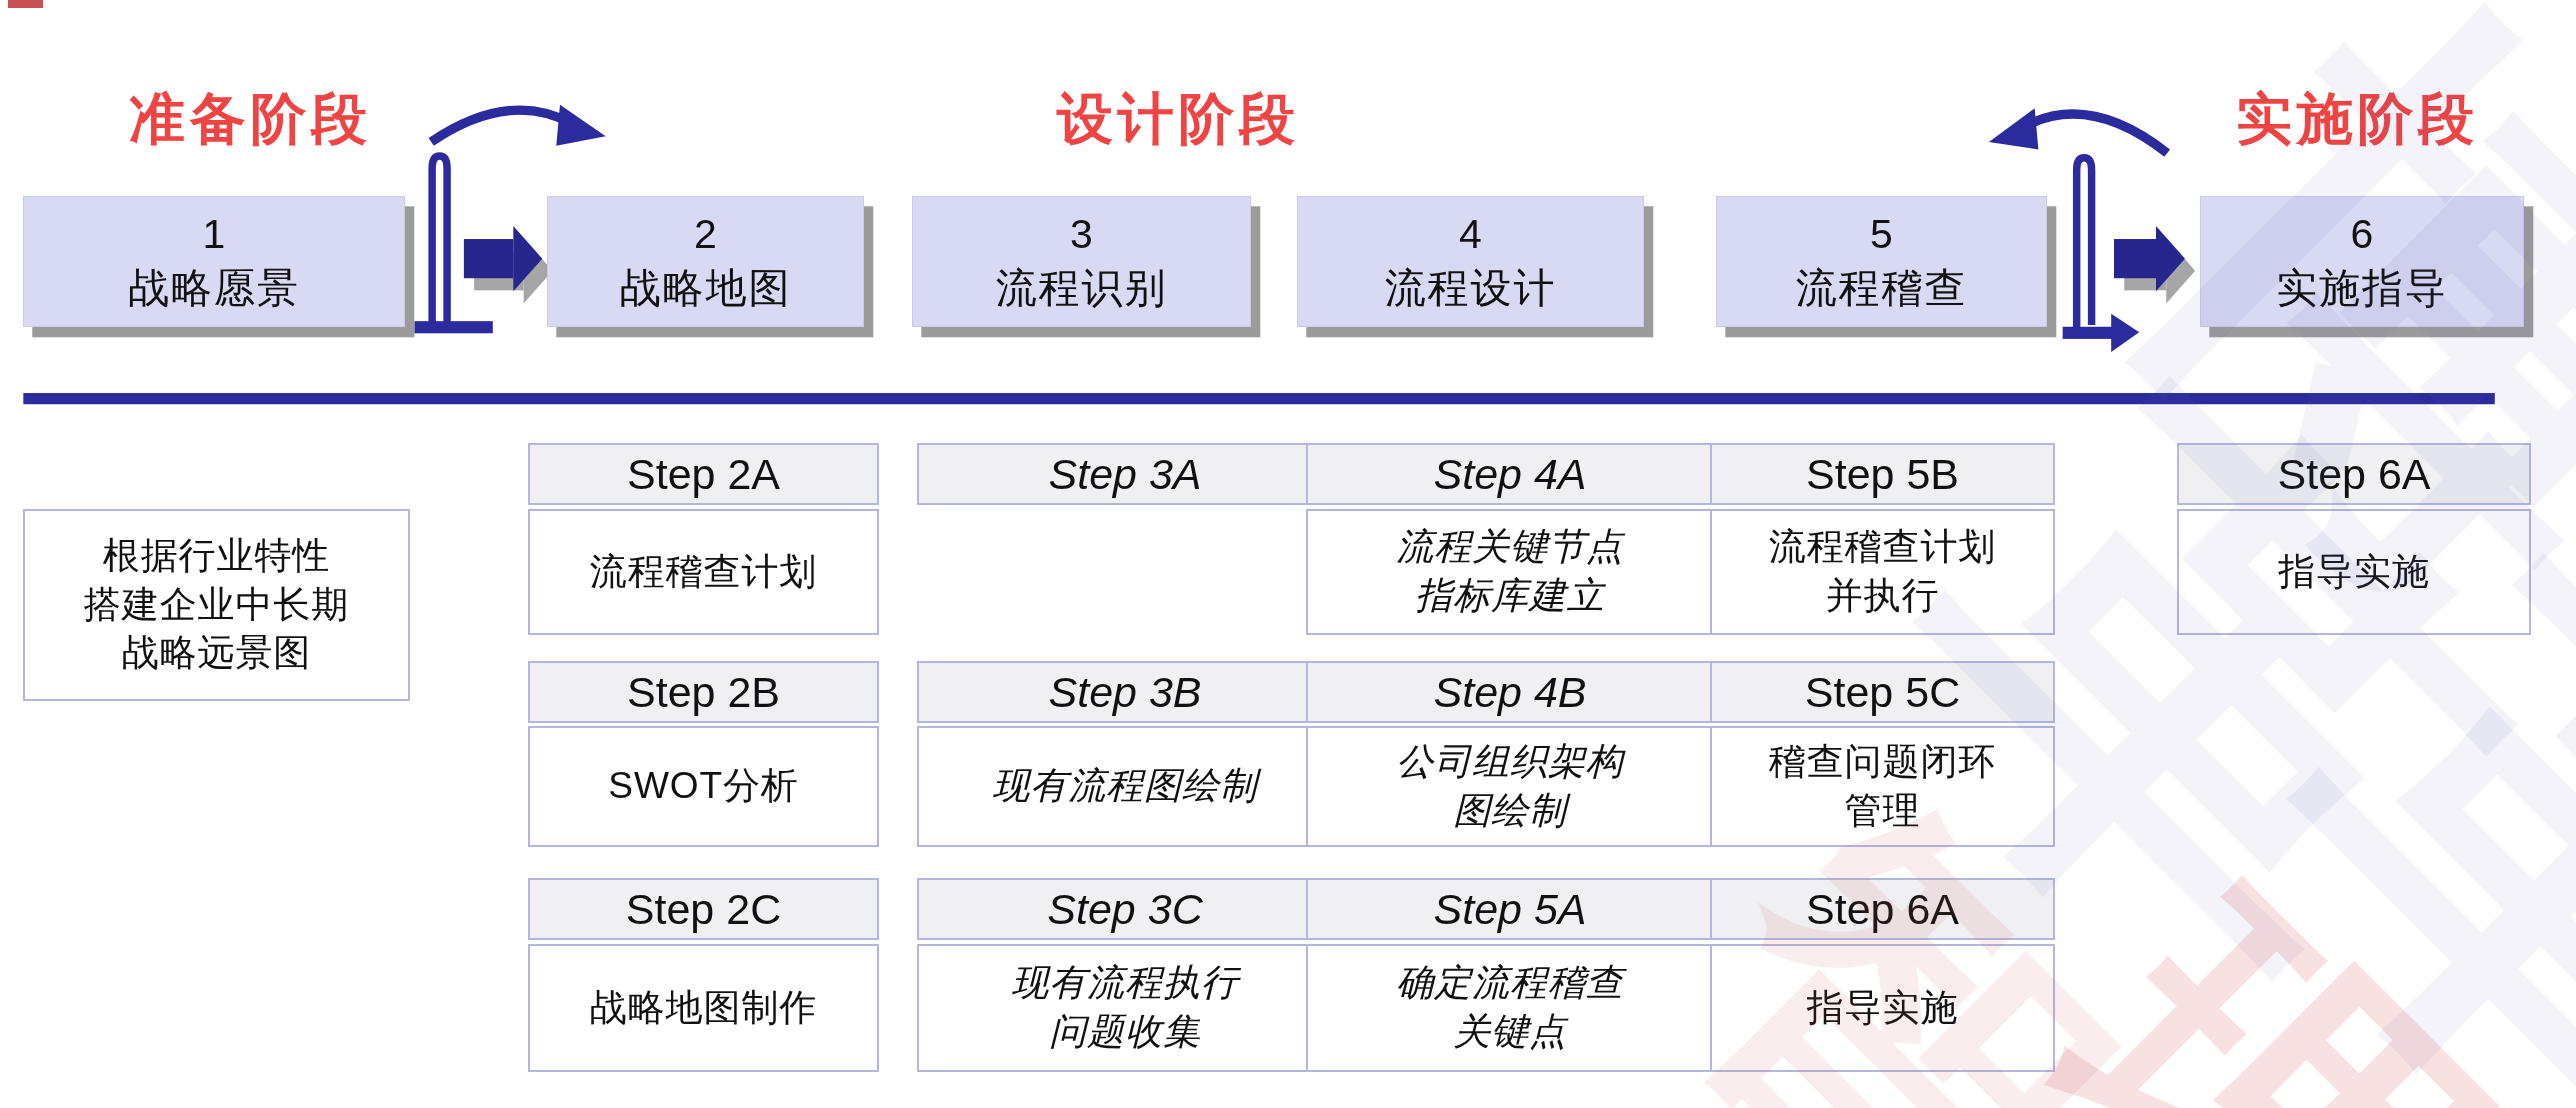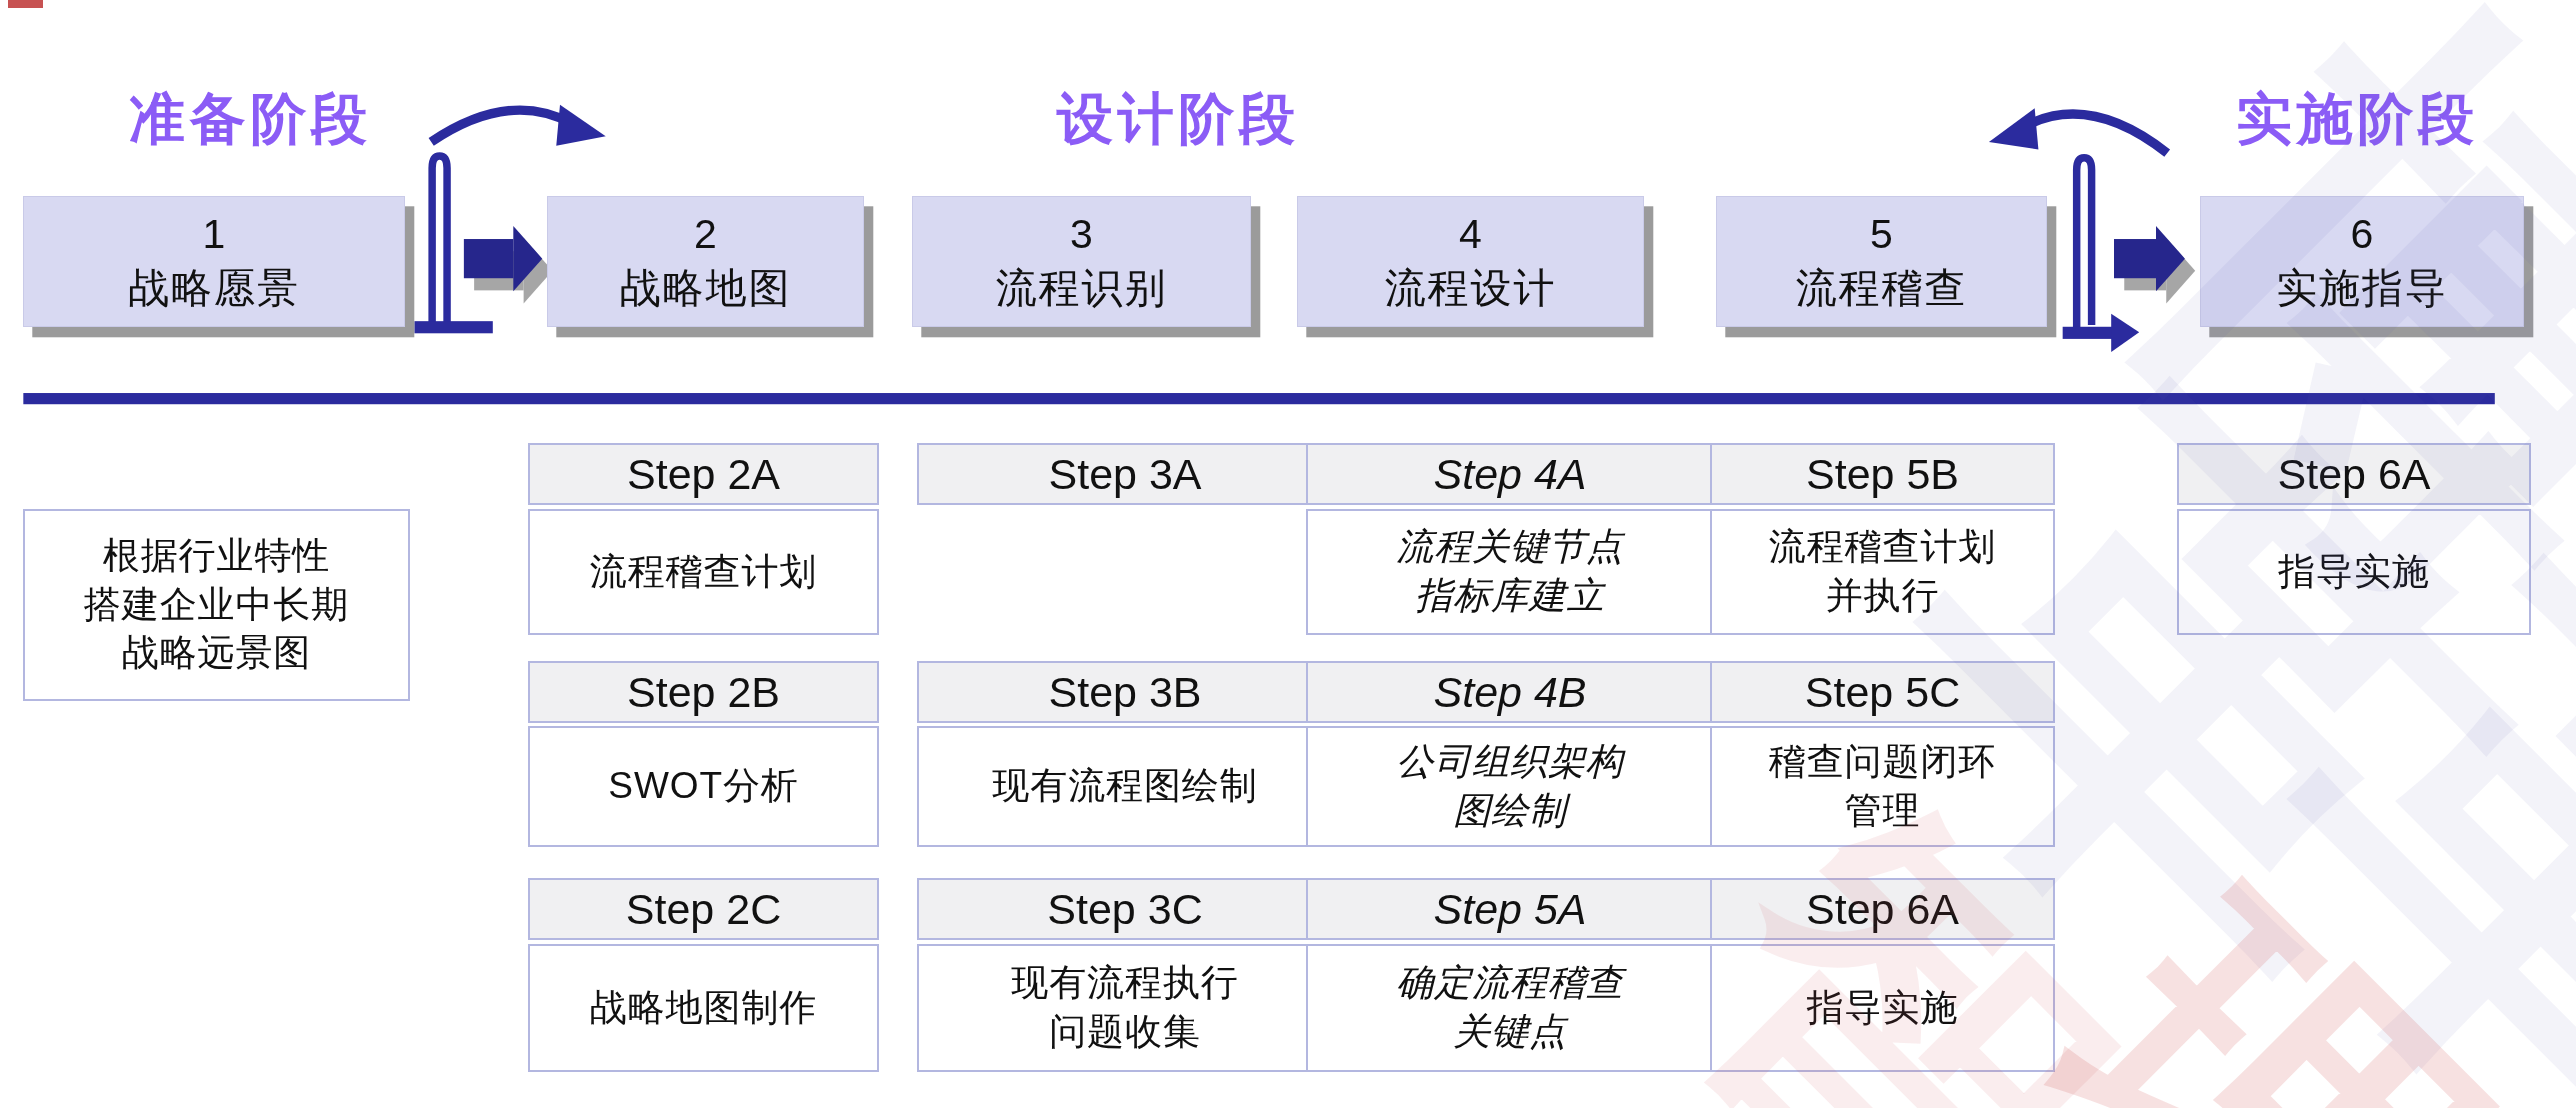--- a/index.html
+++ b/index.html
@@ -3,21 +3,21 @@
 <meta charset="utf-8">
 <style>
   html,body{margin:0;padding:0;background:#ffffff;}
   .stage{
     position:relative;width:2576px;height:1109px;background:#ffffff;
     overflow:hidden;font-family:"Liberation Sans", sans-serif;color:#111;
   }
   
   .phase{
     position:absolute;top:82px;font-size:56px;font-weight:bold;
-    color:#8b5cf6;letter-spacing:4.7px;white-space:nowrap;
+    color:#ef4444;letter-spacing:4.7px;white-space:nowrap;
   }
   .phase.p1{left:129px;}
   .phase.p2{left:1057px;}
   .phase.p3{left:2236px;}
   
   .stagebox{
     position:absolute;top:196px;height:129px;background:#D8D9F2;
     box-shadow:9.3px 10.3px 0 0 #9B9B9B;border:0.9px solid #c9cae8;
     display:flex;flex-direction:column;align-items:center;justify-content:center;
     font-size:41px;line-height:1.3;text-align:center;z-index:2;
@@ -38,21 +38,21 @@
   }
   .step-b{
     position:absolute;background:#ffffff;border:2.8px solid #B3B7E0;
     box-sizing:border-box;display:flex;align-items:center;justify-content:center;
     font-size:37px;line-height:1.32;text-align:center;white-space:pre-line;
     z-index:2;letter-spacing:0.9px;
   }
   
   .c1{left:23px;width:387px;}
   .c2{left:528px;width:351px;}
-  .c3{left:917px;width:416px;}
+  .c3{left:917px;width:416px;font-style:italic;}
   .c4{left:1306px;width:408px;font-style:italic;}
   .c5{left:1710px;width:345px;}
   .c6{left:2177px;width:354px;}
   
   .hA{top:443px;} .bA{top:509px;height:126px;}
   .hB{top:661px;} .bB{top:726px;height:121px;}
   .hC{top:878px;} .bC{top:944px;height:128px;}
   .b1A{top:509px;height:192px;}  
   
   .overlay{position:absolute;left:0;top:0;z-index:1;}

